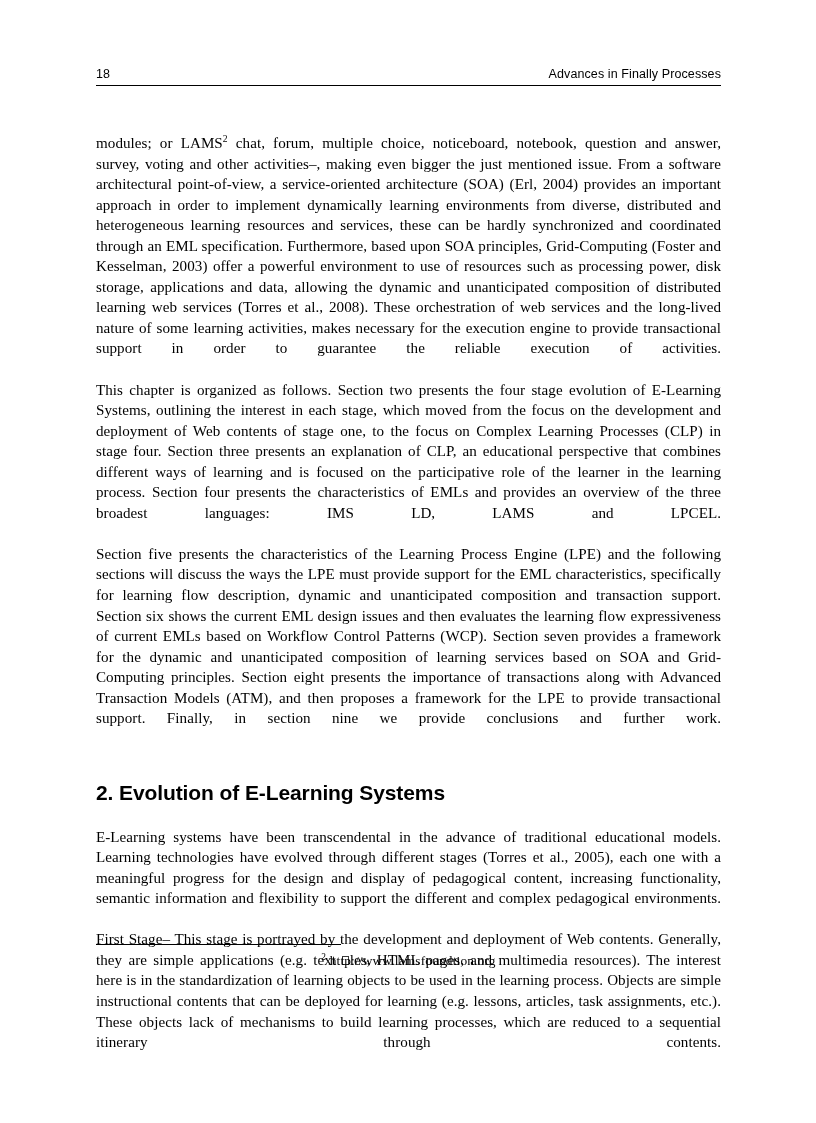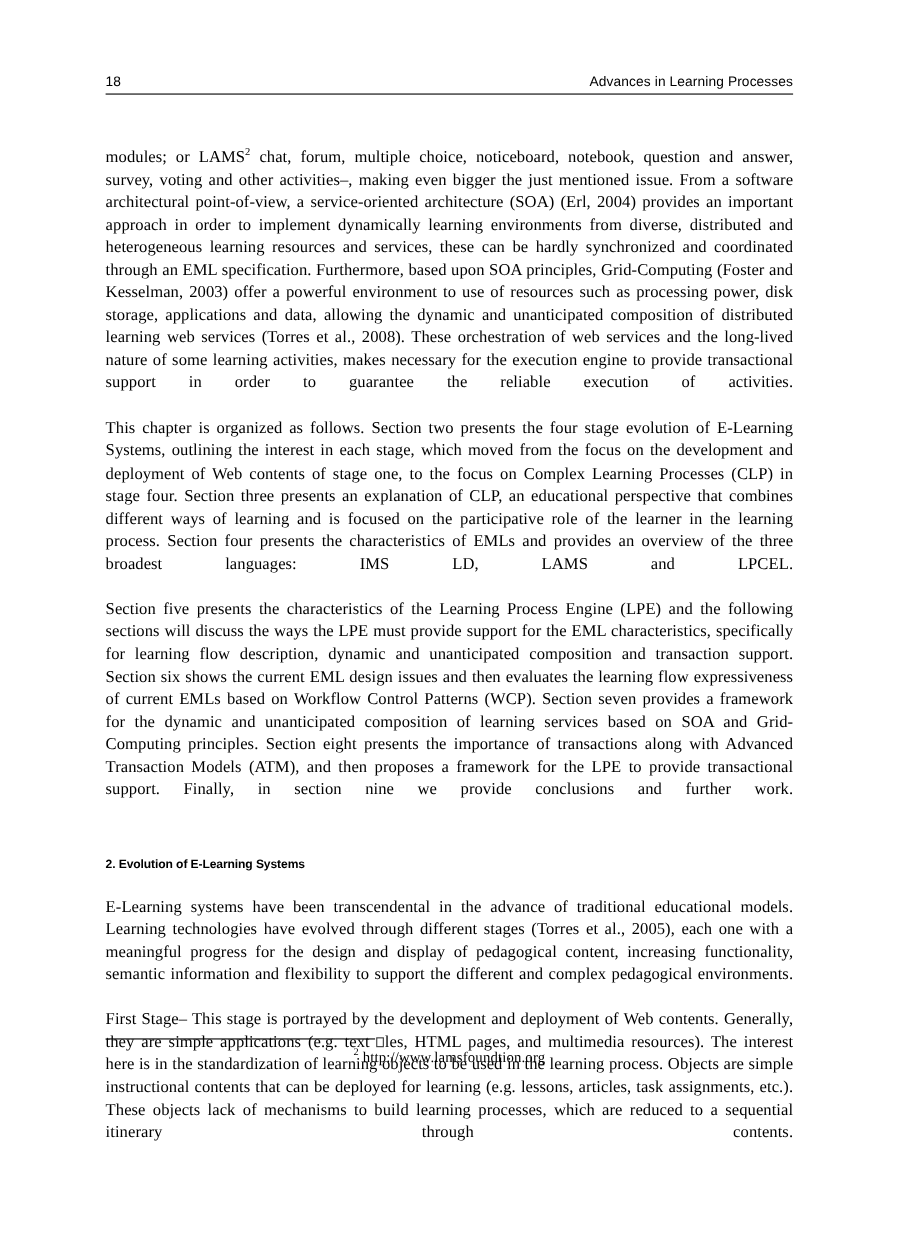--- a/index.html
+++ b/index.html
@@ -90,21 +90,21 @@
     border: 1px solid #3a3a3a;
     box-sizing: border-box;
     vertical-align: -0.5px;
     margin-right: 0.5px;
   }
 
   
   h2.section-heading {
     margin: 0;
     font-family: "Liberation Sans", "DejaVu Sans", sans-serif;
-    font-size: 11px;
+    font-size: 21px;
     font-weight: bold;
     letter-spacing: -0.1px;
     line-height: 1.2;
   }
 
   .gap-before-heading { height: 31px; }
   .gap-after-heading  { height: 21px; }
 
   
   .footnote-zone {
@@ -132,21 +132,21 @@
     line-height: 0;
   }
 </style>
 </head>
 <body>
 
 <div class="page">
 
   <div class="running-head">
     <span class="folio">18</span>
-    <span class="book-title">Advances in Learning Processes</span>
+    <span class="book-title">Advances in Finally Processes</span>
   </div>
 
   <div class="body-col">
 
     <p class="para"><span>modules; or LAMS</span><sup class="fn-ref">2</sup><span> chat, forum, multiple choice, noticeboard, notebook, question and answer, survey, voting and other activities–, making even bigger the just mentioned issue. From a software architectural point-of-view, a service-oriented architecture (SOA) (Erl, 2004) provides an important approach in order to implement dynamically learning environments from diverse, distributed and heterogeneous learning resources and services, these can be hardly synchronized and coordinated through an EML specification. Furthermore, based upon SOA principles, Grid-Computing (Foster and Kesselman, 2003) offer a powerful environment to use of resources such as processing power, disk storage, applications and data, allowing the dynamic and unanticipated composition of distributed learning web services (Torres et al., 2008). These orchestration of web services and the long-lived nature of some learning activities, makes necessary for the execution engine to provide transactional support in order to guarantee the reliable execution of activities.</span></p>
 
     <p class="para">This chapter is organized as follows. Section two presents the four stage evolution of E-Learning Systems, outlining the interest in each stage, which moved from the focus on the development and deployment of Web contents of stage one, to the focus on Complex Learning Processes (CLP) in stage four. Section three presents an explanation of CLP, an educational perspective that combines different ways of learning and is focused on the participative role of the learner in the learning process. Section four presents the characteristics of EMLs and provides an overview of the three broadest languages: IMS LD, LAMS and LPCEL.</p>
 
     <p class="para">Section five presents the characteristics of the Learning Process Engine (LPE) and the following sections will discuss the ways the LPE must provide support for the EML characteristics, specifically for learning flow description, dynamic and unanticipated composition and transaction support. Section six shows the current EML design issues and then evaluates the learning flow expressiveness of current EMLs based on Workflow Control Patterns (WCP). Section seven provides a framework for the dynamic and unanticipated composition of learning services based on SOA and Grid-Computing principles. Section eight presents the importance of transactions along with Advanced Transaction Models (ATM), and then proposes a framework for the LPE to provide transactional support. Finally, in section nine we provide conclusions and further work.</p>
 

